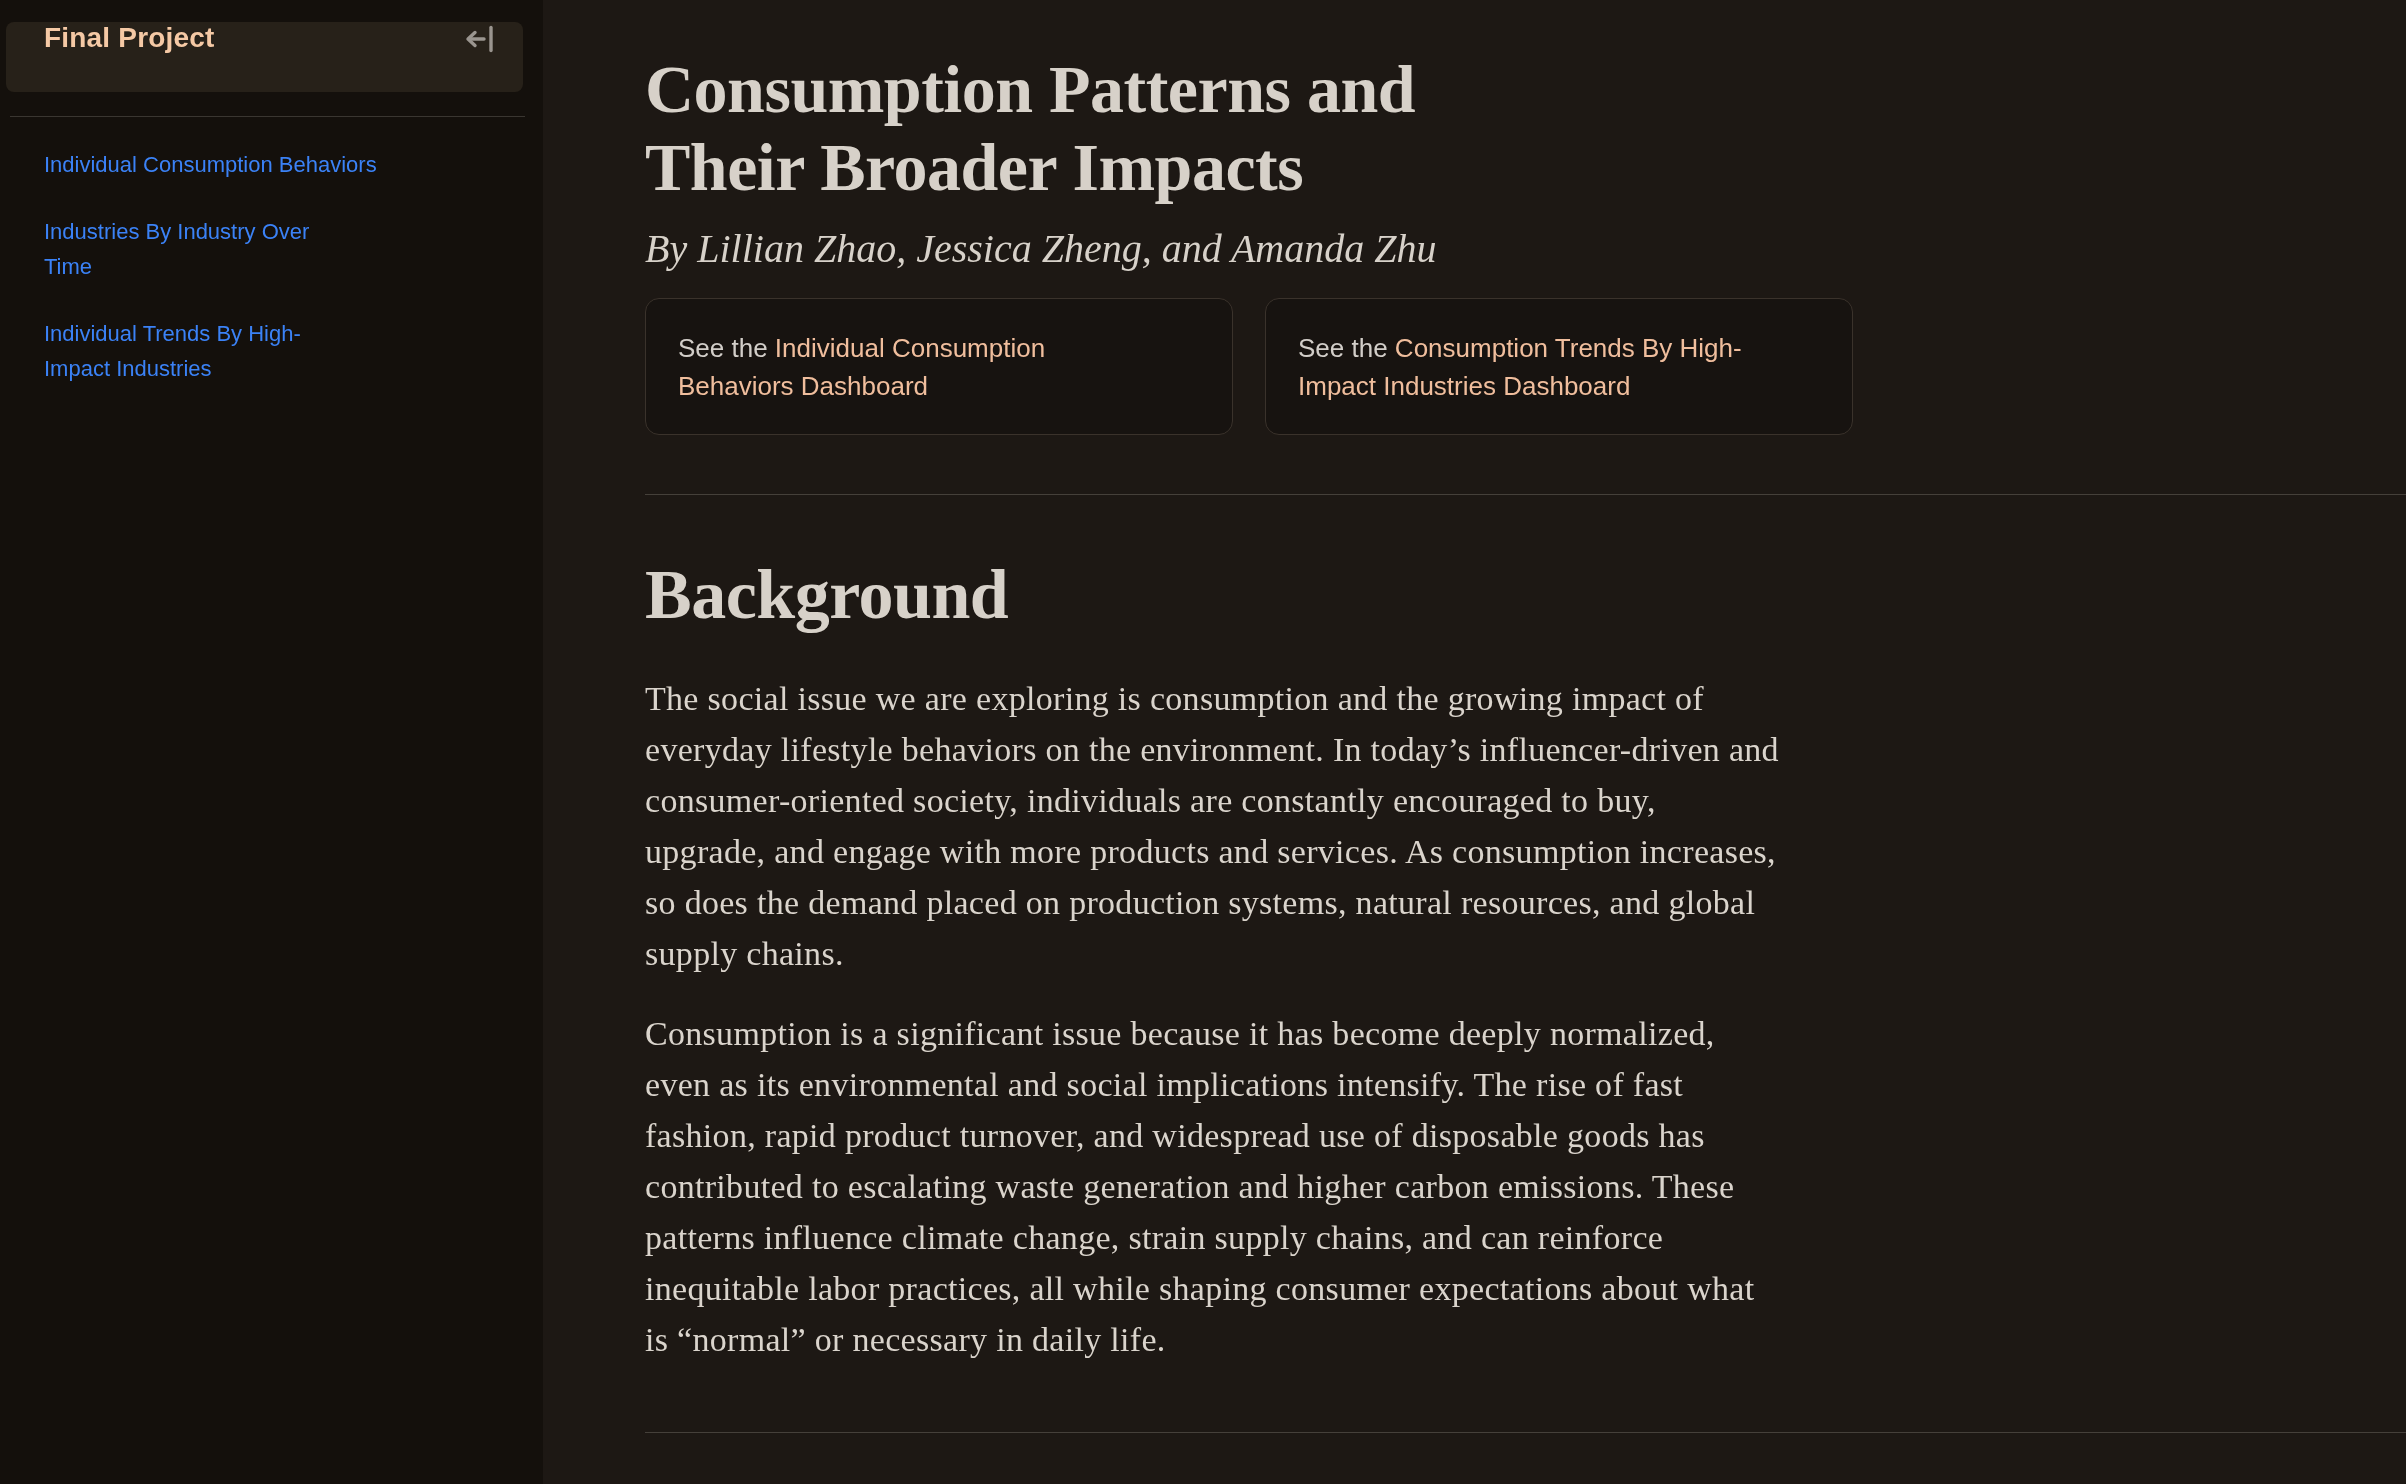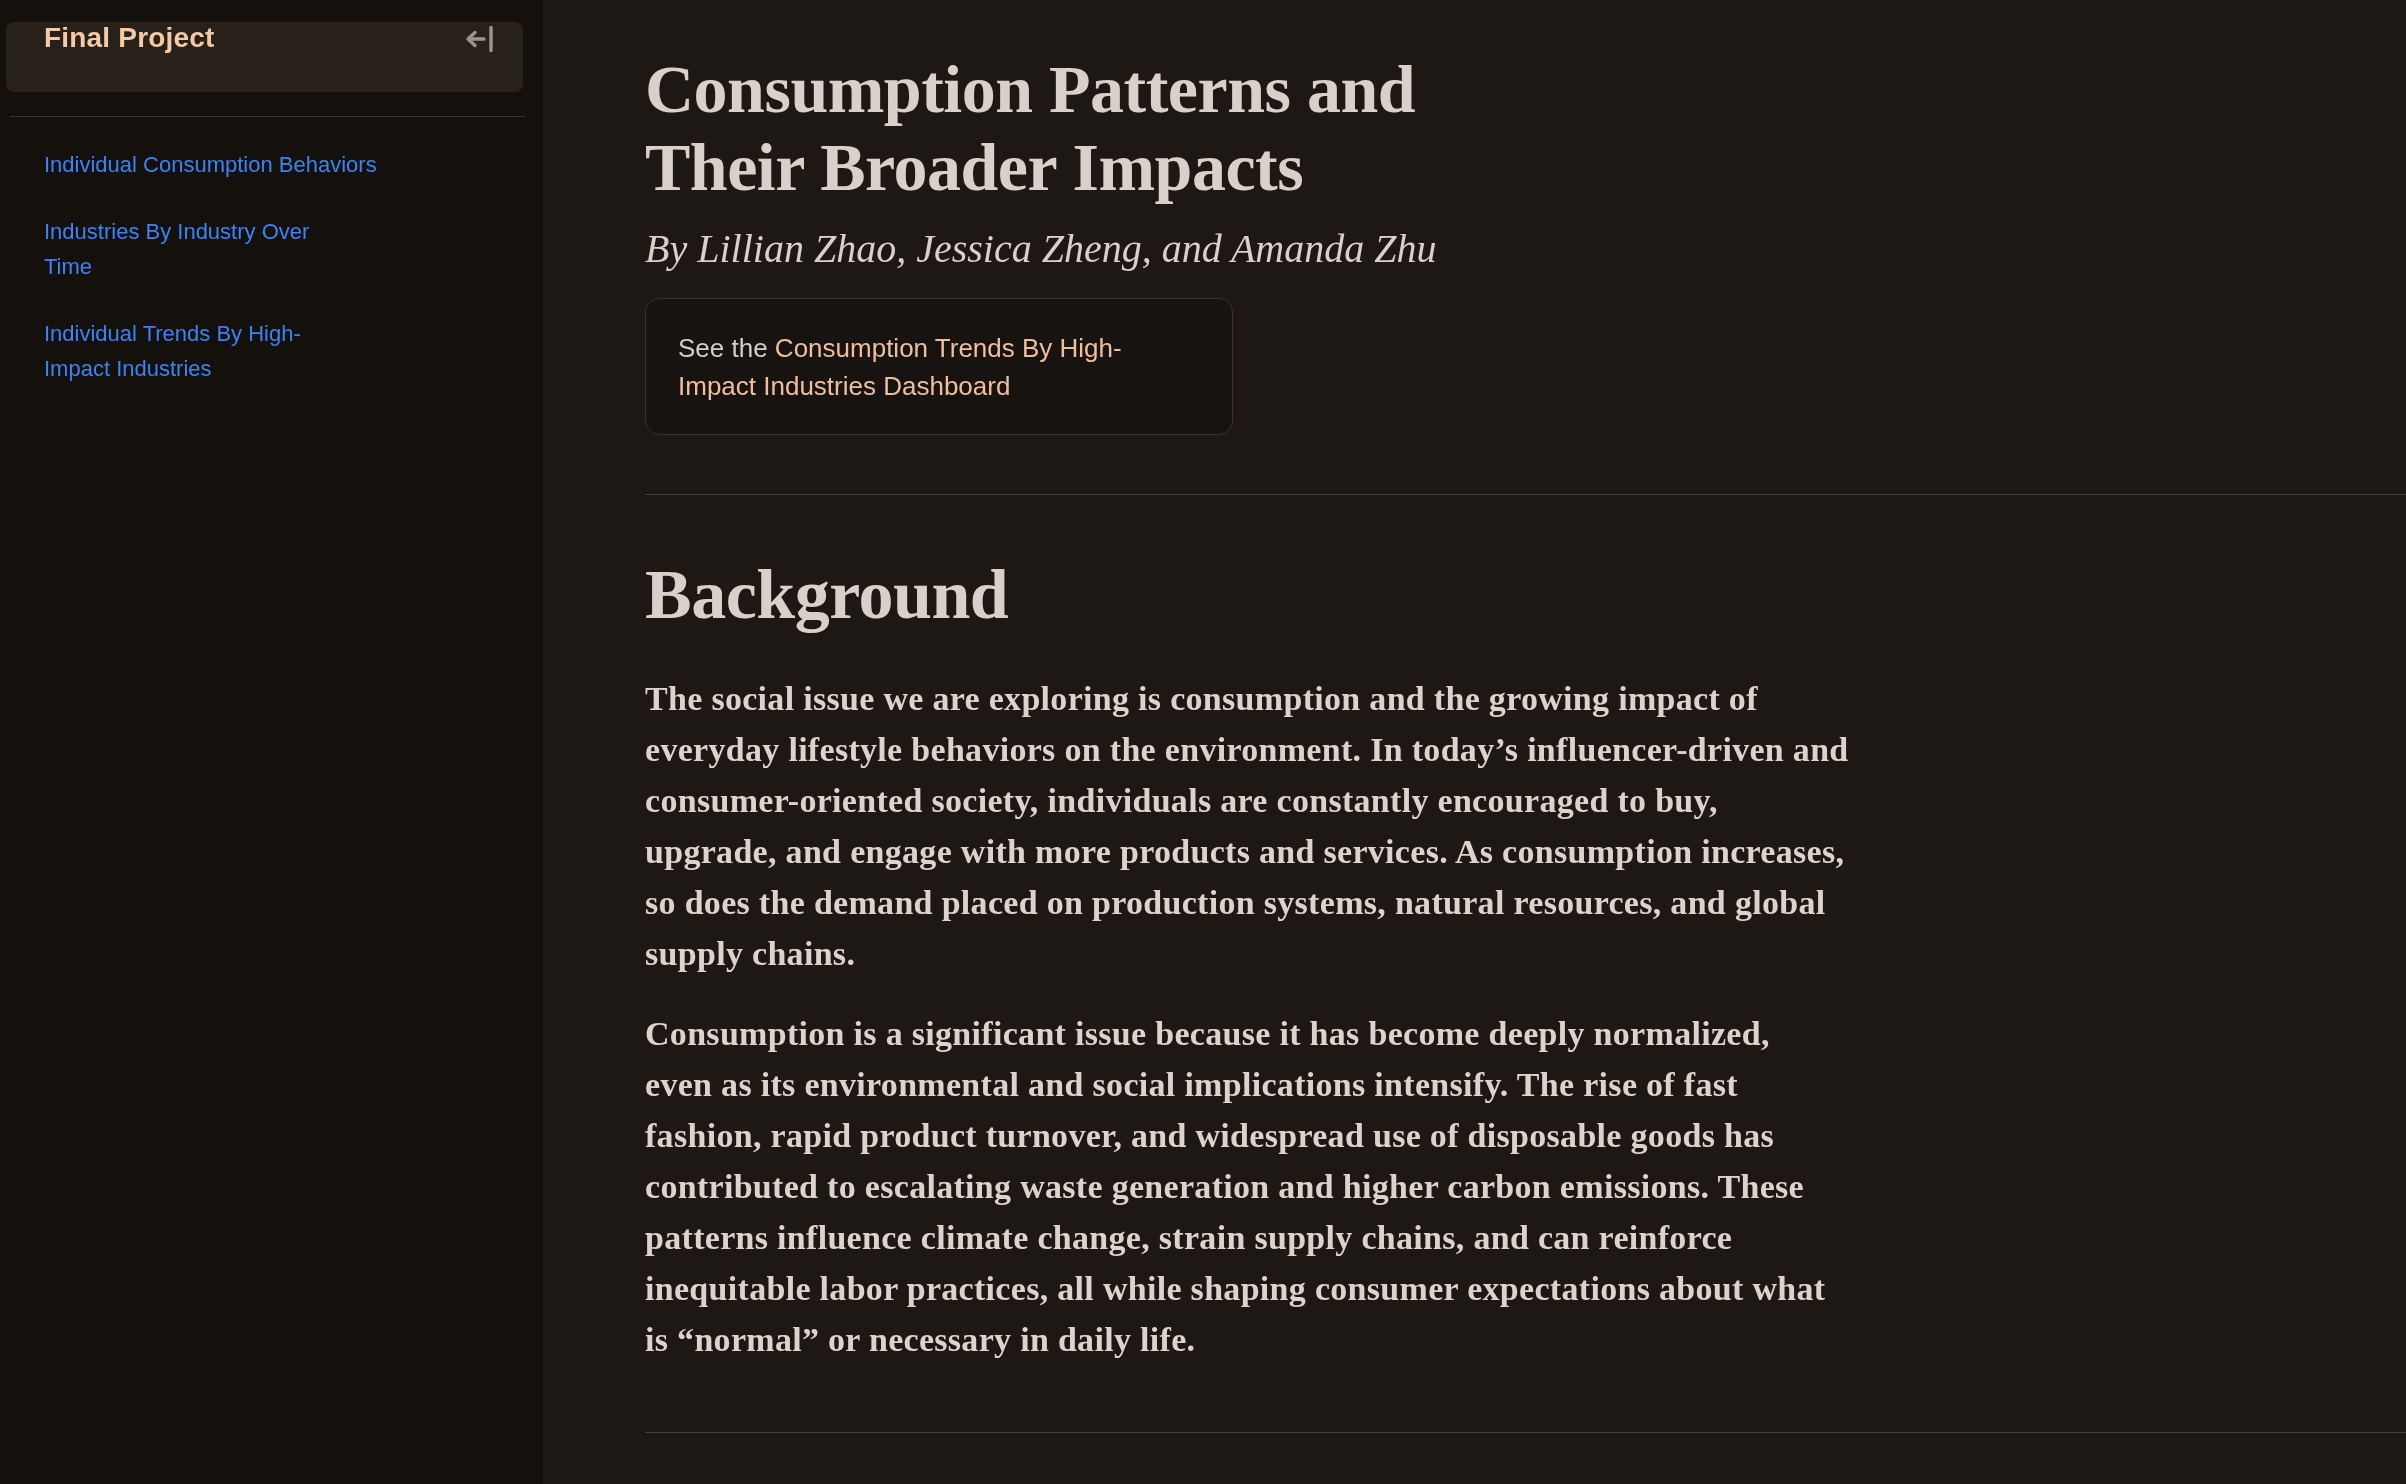--- a/index.html
+++ b/index.html
@@ -123,21 +123,20 @@
     color: #d7d1c9;
   }
   .body-text {
     margin-top: 38px;
     max-width: 1320px;
     font-size: 34px;
     line-height: 51px;
     letter-spacing: 0.3px;
     color: #dad4cc;
     white-space: pre-line;
-    font-weight: bold;
   }
   .body-text.p2 { margin-top: 29px; }
   .rule-bottom { margin-top: 67px; }
 </style>
 </head>
 <body>
 
 <div class="app">
 
   <aside class="sidebar">
@@ -161,20 +160,24 @@
     </nav>
   </aside>
 
   <main class="content">
     <h1 class="page-title">Consumption Patterns and
 Their Broader Impacts</h1>
     <p class="byline">By Lillian Zhao, Jessica Zheng, and Amanda Zhu</p>
 
     <div class="cards">
       <div class="card">
+        <p class="card-text"><span>See the </span><a class="card-link">Individual Consumption
+Behaviors Dashboard</a></p>
+      </div>
+      <div class="card">
         <p class="card-text"><span>See the </span><a class="card-link">Consumption Trends By High-
 Impact Industries Dashboard</a></p>
       </div>
     </div>
 
     <hr class="rule">
 
     <h2 class="section-heading">Background</h2>
 
     <p class="body-text">The social issue we are exploring is consumption and the growing impact of

